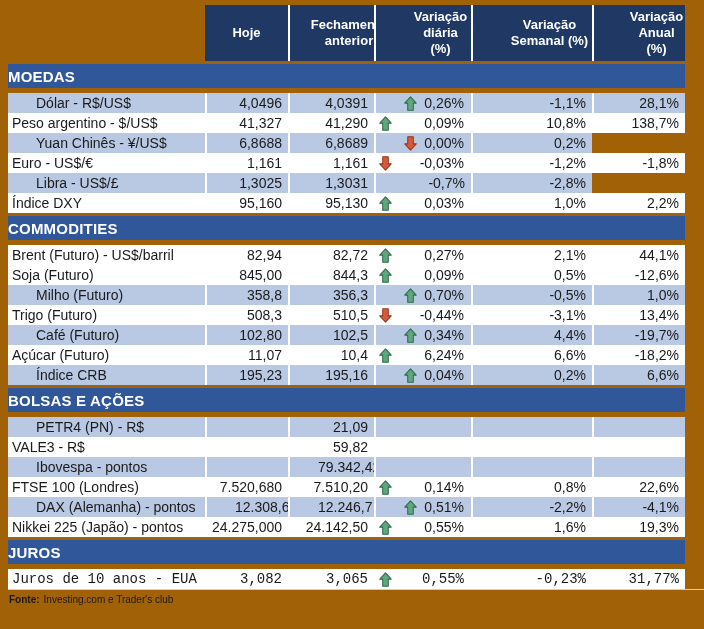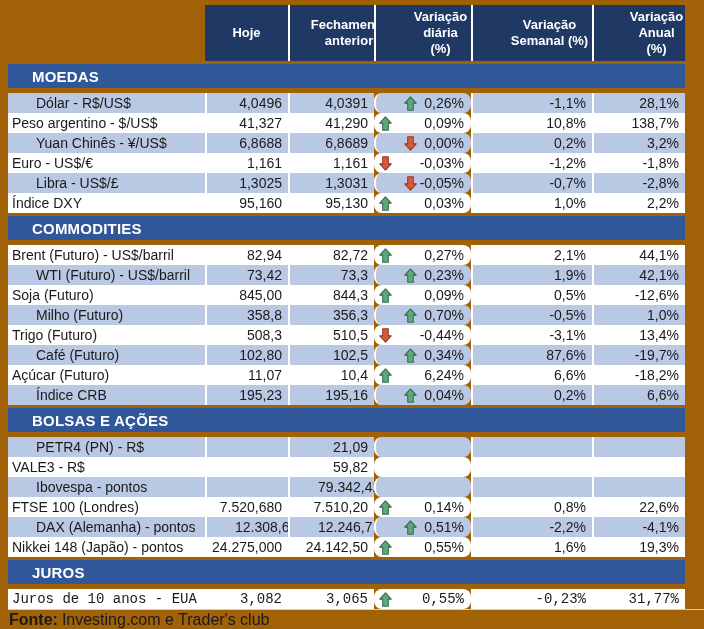--- a/index.html
+++ b/index.html
@@ -35,21 +35,21 @@
   .section-band {
     width:677px;
     height:24px;
     margin:3px 0 5px 0;
     background:var(--section-bg,#31579B);
     color:#fff;
     font-weight:bold;
     font-size:15px;
     letter-spacing:0.2px;
     display:flex; align-items:center;
-    padding-left:24px;
+    padding-left:0;
     box-sizing:border-box;
   }
   .row {
     display:grid;
     grid-template-columns:197px 83px 86px 97px 121px 93px;
     height:20px;
   }
   .row .cell {
     font-size:14px;
     line-height:20px;
@@ -58,28 +58,27 @@
     overflow:hidden;
   }
   .row .cell + .cell { border-left:2px solid #fff; }
   .row.shaded .cell { background:var(--row-shaded-bg,#B9C9E4);padding-left:28px; }
   .row.plain  .cell { background:var(--row-white-bg,#ffffff); }
   .cell.label { padding-left:4px; }
   .cell.num { text-align:right; padding-right:6px; }
   .cell.diaria {
     display:flex; align-items:center; justify-content:space-between;
     padding:0 7px 0 3px;
-    border-radius:8px;
   }
   .arrow { width:13px; height:15px; display:inline-block; }
   .arrow svg { display:block; }
   .section:last-of-type .rows .row:last-child { border-bottom:1px solid #c9ced8;font-family:Liberation Mono, monospace; }
   .footer {
     height:19px; line-height:19px;
-    font-size:16px;
+    font-size:10px;
     padding-left:1px;
   }
   .footer .bold { font-weight:bold; }
   .footer span + span { margin-left:4px; }
 </style>
 </head>
 <body>
 
 <div class="sheet">
 
@@ -141,21 +140,20 @@
     <div class="cell num fech">6,8689</div>
     <div class="cell diaria">
       <span class="arrow">
                 <svg width="13" height="15" viewBox="0 0 14 16" style="transform:rotate(180deg)">
                   <path d="M7 0.8 L13.2 7.6 L10 7.6 L10 15.2 L4 15.2 L4 7.6 L0.8 7.6 Z" fill="#D6593B" stroke="#97371C" stroke-width="1.1" stroke-linejoin="round"></path>
                 </svg>
               </span>
       <span class="num-text">0,00%</span>
     </div>
     <div class="cell num semanal">0,2%</div>
-    <div class="cell num anual">3,2%</div>
   </div>
 
   <div class="row plain">
     <div class="cell label">Euro - US$/€</div>
     <div class="cell num hoje">1,161</div>
     <div class="cell num fech">1,161</div>
     <div class="cell diaria">
       <span class="arrow">
                 <svg width="13" height="15" viewBox="0 0 14 16" style="transform:rotate(180deg)">
                   <path d="M7 0.8 L13.2 7.6 L10 7.6 L10 15.2 L4 15.2 L4 7.6 L0.8 7.6 Z" fill="#D6593B" stroke="#97371C" stroke-width="1.1" stroke-linejoin="round"></path>
@@ -164,28 +162,20 @@
       <span class="num-text">-0,03%</span>
     </div>
     <div class="cell num semanal">-1,2%</div>
     <div class="cell num anual">-1,8%</div>
   </div>
 
   <div class="row shaded">
     <div class="cell label">Libra - US$/£</div>
     <div class="cell num hoje">1,3025</div>
     <div class="cell num fech">1,3031</div>
-    <div class="cell diaria">
-      <span class="arrow">
-                <svg width="13" height="15" viewBox="0 0 14 16" style="transform:rotate(180deg)">
-                  <path d="M7 0.8 L13.2 7.6 L10 7.6 L10 15.2 L4 15.2 L4 7.6 L0.8 7.6 Z" fill="#D6593B" stroke="#97371C" stroke-width="1.1" stroke-linejoin="round"></path>
-                </svg>
-              </span>
-      <span class="num-text">-0,05%</span>
-    </div>
     <div class="cell num semanal">-0,7%</div>
     <div class="cell num anual">-2,8%</div>
   </div>
 
   <div class="row plain">
     <div class="cell label">Índice DXY</div>
     <div class="cell num hoje">95,160</div>
     <div class="cell num fech">95,130</div>
     <div class="cell diaria">
       <span class="arrow">
@@ -215,35 +205,20 @@
                 <svg width="13" height="15" viewBox="0 0 14 16">
                   <path d="M7 0.8 L13.2 7.6 L10 7.6 L10 15.2 L4 15.2 L4 7.6 L0.8 7.6 Z" fill="#5FA77C" stroke="#2F6B4C" stroke-width="1.1" stroke-linejoin="round"></path>
                 </svg>
               </span>
       <span class="num-text">0,27%</span>
     </div>
     <div class="cell num semanal">2,1%</div>
     <div class="cell num anual">44,1%</div>
   </div>
 
-  <div class="row shaded">
-    <div class="cell label">WTI (Futuro) - US$/barril</div>
-    <div class="cell num hoje">73,42</div>
-    <div class="cell num fech">73,3</div>
-    <div class="cell diaria">
-      <span class="arrow">
-                <svg width="13" height="15" viewBox="0 0 14 16">
-                  <path d="M7 0.8 L13.2 7.6 L10 7.6 L10 15.2 L4 15.2 L4 7.6 L0.8 7.6 Z" fill="#5FA77C" stroke="#2F6B4C" stroke-width="1.1" stroke-linejoin="round"></path>
-                </svg>
-              </span>
-      <span class="num-text">0,23%</span>
-    </div>
-    <div class="cell num semanal">1,9%</div>
-    <div class="cell num anual">42,1%</div>
-  </div>
 
   <div class="row plain">
     <div class="cell label">Soja (Futuro)</div>
     <div class="cell num hoje">845,00</div>
     <div class="cell num fech">844,3</div>
     <div class="cell diaria">
       <span class="arrow">
                 <svg width="13" height="15" viewBox="0 0 14 16">
                   <path d="M7 0.8 L13.2 7.6 L10 7.6 L10 15.2 L4 15.2 L4 7.6 L0.8 7.6 Z" fill="#5FA77C" stroke="#2F6B4C" stroke-width="1.1" stroke-linejoin="round"></path>
                 </svg>
@@ -291,21 +266,21 @@
     <div class="cell num hoje">102,80</div>
     <div class="cell num fech">102,5</div>
     <div class="cell diaria">
       <span class="arrow">
                 <svg width="13" height="15" viewBox="0 0 14 16">
                   <path d="M7 0.8 L13.2 7.6 L10 7.6 L10 15.2 L4 15.2 L4 7.6 L0.8 7.6 Z" fill="#5FA77C" stroke="#2F6B4C" stroke-width="1.1" stroke-linejoin="round"></path>
                 </svg>
               </span>
       <span class="num-text">0,34%</span>
     </div>
-    <div class="cell num semanal">87,6%</div>
+    <div class="cell num semanal">4,4%</div>
     <div class="cell num anual">-19,7%</div>
   </div>
 
   <div class="row plain">
     <div class="cell label">Açúcar (Futuro)</div>
     <div class="cell num hoje">11,07</div>
     <div class="cell num fech">10,4</div>
     <div class="cell diaria">
       <span class="arrow">
                 <svg width="13" height="15" viewBox="0 0 14 16">
@@ -403,21 +378,21 @@
                   <path d="M7 0.8 L13.2 7.6 L10 7.6 L10 15.2 L4 15.2 L4 7.6 L0.8 7.6 Z" fill="#5FA77C" stroke="#2F6B4C" stroke-width="1.1" stroke-linejoin="round"></path>
                 </svg>
               </span>
       <span class="num-text">0,51%</span>
     </div>
     <div class="cell num semanal">-2,2%</div>
     <div class="cell num anual">-4,1%</div>
   </div>
 
   <div class="row plain">
-    <div class="cell label">Nikkei 148 (Japão) - pontos</div>
+    <div class="cell label">Nikkei 225 (Japão) - pontos</div>
     <div class="cell num hoje">24.275,000</div>
     <div class="cell num fech">24.142,50</div>
     <div class="cell diaria">
       <span class="arrow">
                 <svg width="13" height="15" viewBox="0 0 14 16">
                   <path d="M7 0.8 L13.2 7.6 L10 7.6 L10 15.2 L4 15.2 L4 7.6 L0.8 7.6 Z" fill="#5FA77C" stroke="#2F6B4C" stroke-width="1.1" stroke-linejoin="round"></path>
                 </svg>
               </span>
       <span class="num-text">0,55%</span>
     </div>

